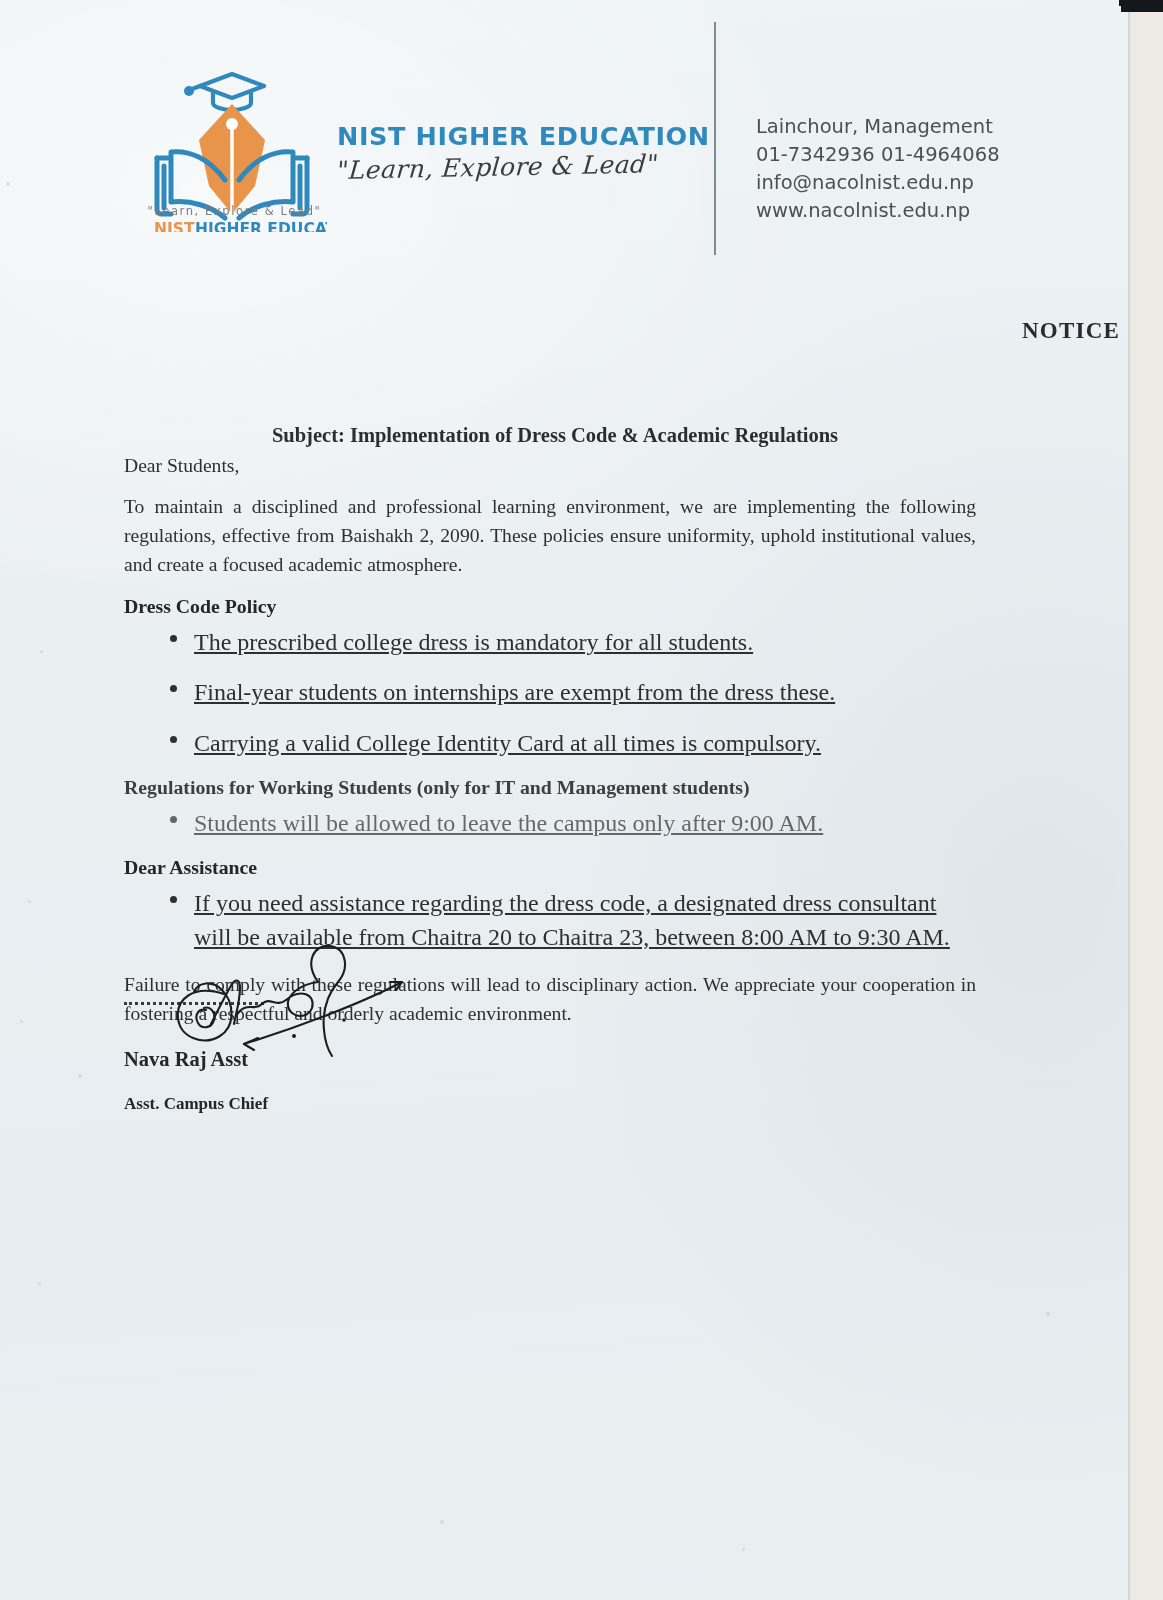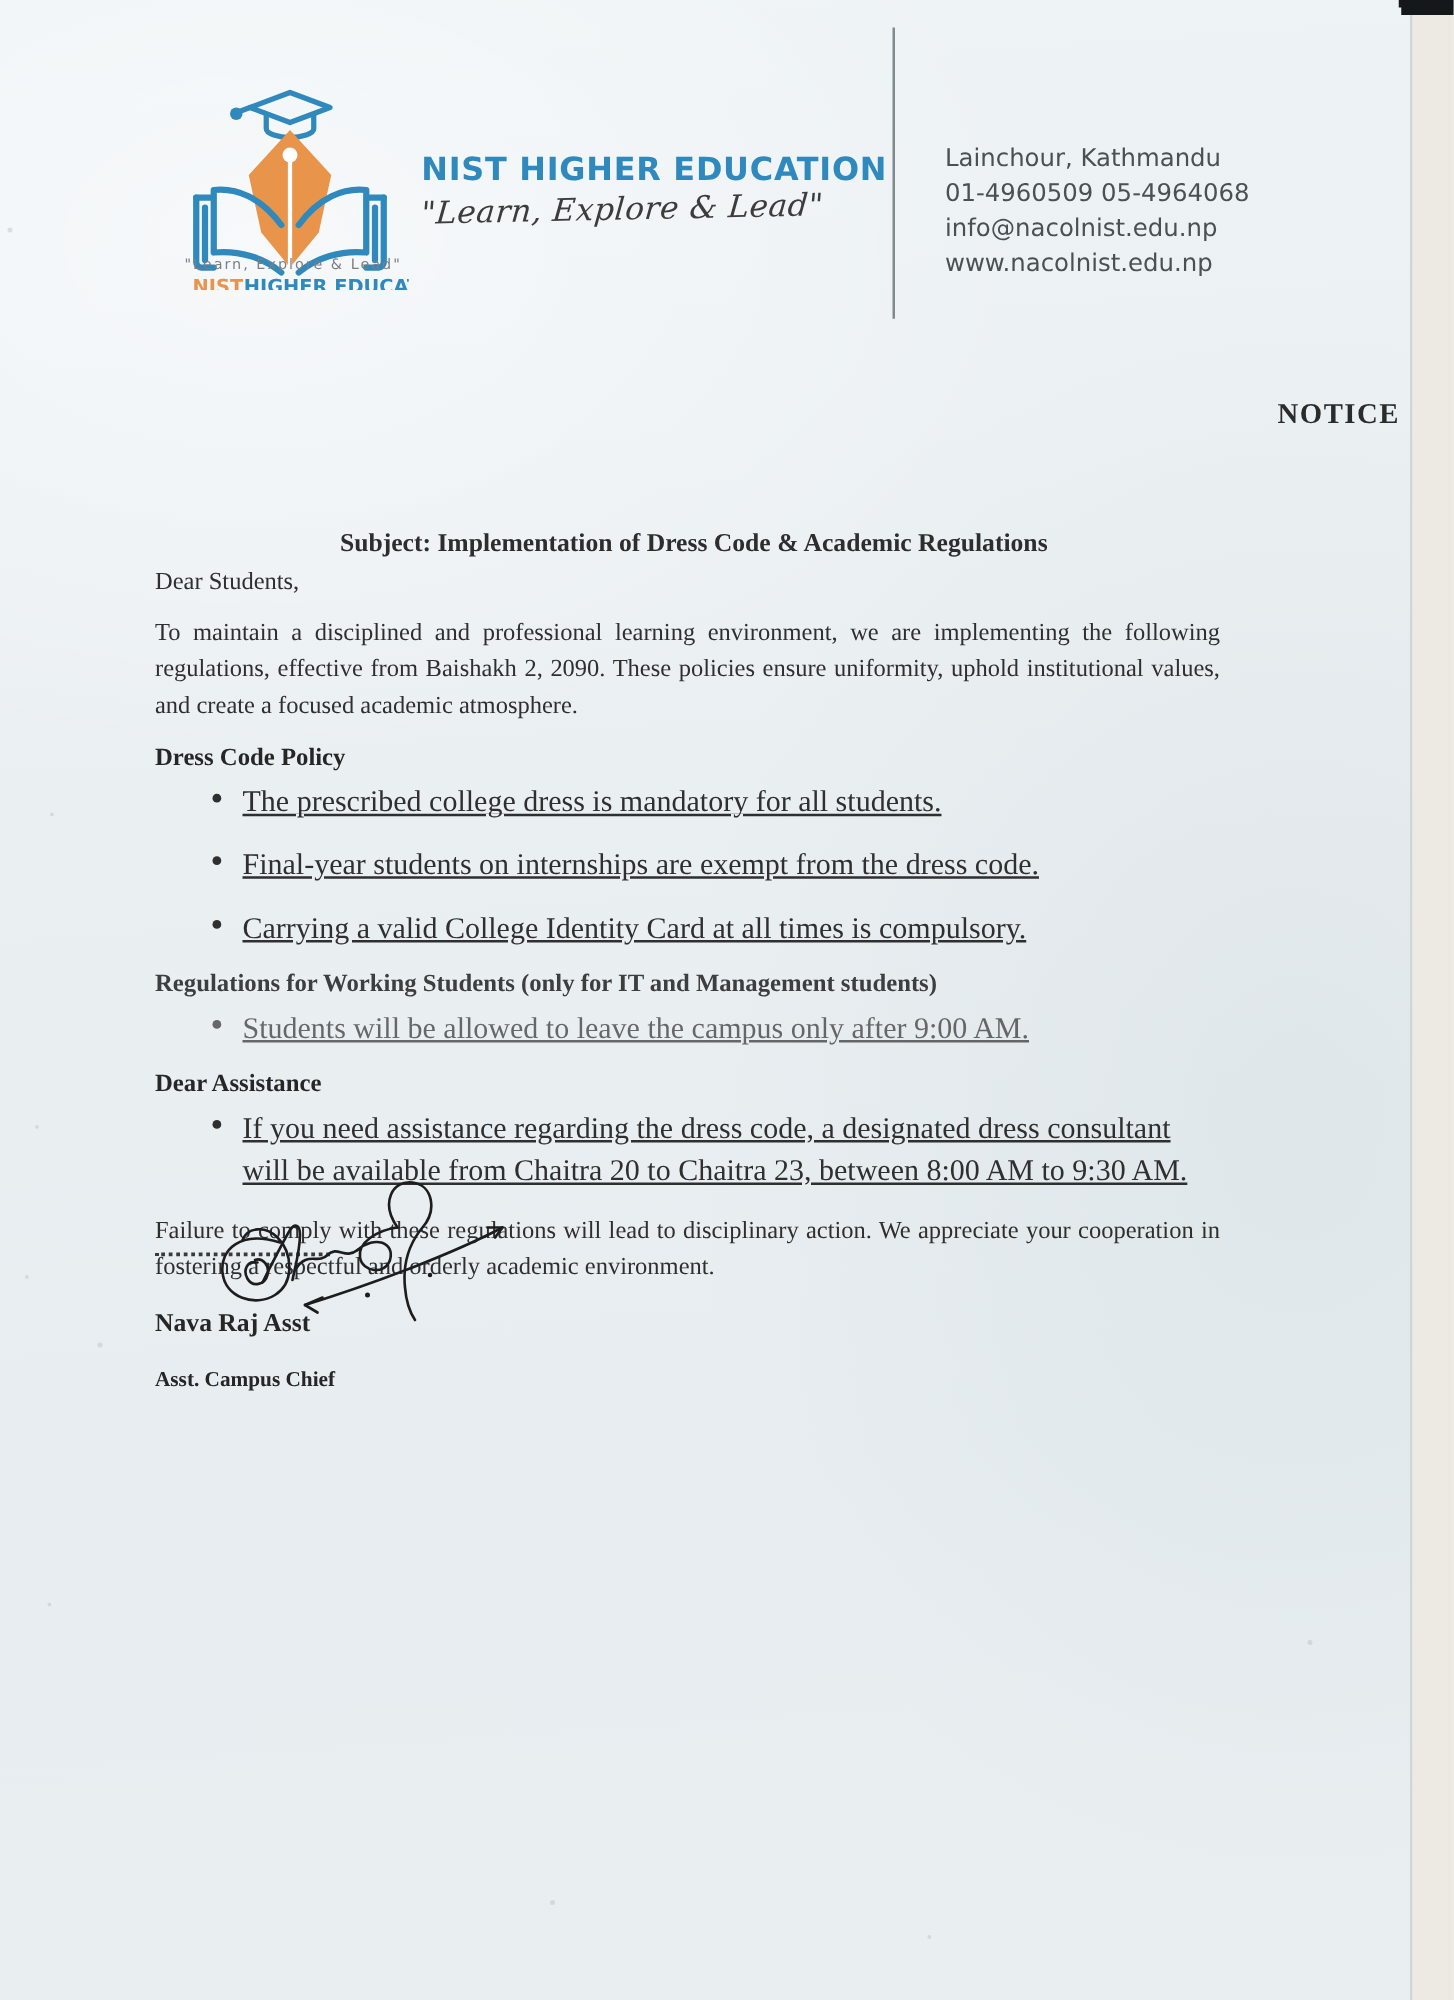--- a/index.html
+++ b/index.html
@@ -302,41 +302,41 @@
                   color:#7a7f82;">"Learn, Explore &amp; Lead"</div>
 
       <div class="brand-block">
         <div class="brand-name">NIST HIGHER EDUCATION</div>
         <div class="brand-tagline">"Learn, Explore &amp; Lead"</div>
       </div>
 
       <div class="vdivider"></div>
 
       <div class="contact">
-        <div>Lainchour, Kathmandu</div>
-        <div>01-4960509 05-4964068</div>
+        <div>Lainchour, Management</div>
+        <div>01-7342936 01-4964068</div>
         <div>info@nacolnist.edu.np</div>
         <div>www.nacolnist.edu.np</div>
       </div>
     </div>
 
     <div class="doc-title">NOTICE</div>
     <div class="subject">Subject: Implementation of Dress Code &amp; Academic Regulations</div>
 
     <div class="body-area">
 
       <p class="salutation">Dear Students,</p>
 
       <p class="para">To maintain a disciplined and professional learning environment, we are implementing the following regulations, effective from Baishakh 2, 2090. These policies ensure uniformity, uphold institutional values, and create a focused academic atmosphere.</p>
 
       <div>
         <p class="section-head">Dress Code Policy</p>
         <ul class="bullets">
           <li>The prescribed college dress is mandatory for all students.</li>
-          <li>Final-year students on internships are exempt from the dress code.</li>
+          <li>Final-year students on internships are exempt from the dress these.</li>
           <li>Carrying a valid College Identity Card at all times is compulsory.</li>
         </ul>
       </div>
 
       <div class="fade-a">
         <p class="section-head">Regulations for Working Students (only for IT and Management students)</p>
         <ul class="bullets">
           <li class="fade-b">Students will be allowed to leave the campus only after 9:00 AM.</li>
         </ul>
       </div>

